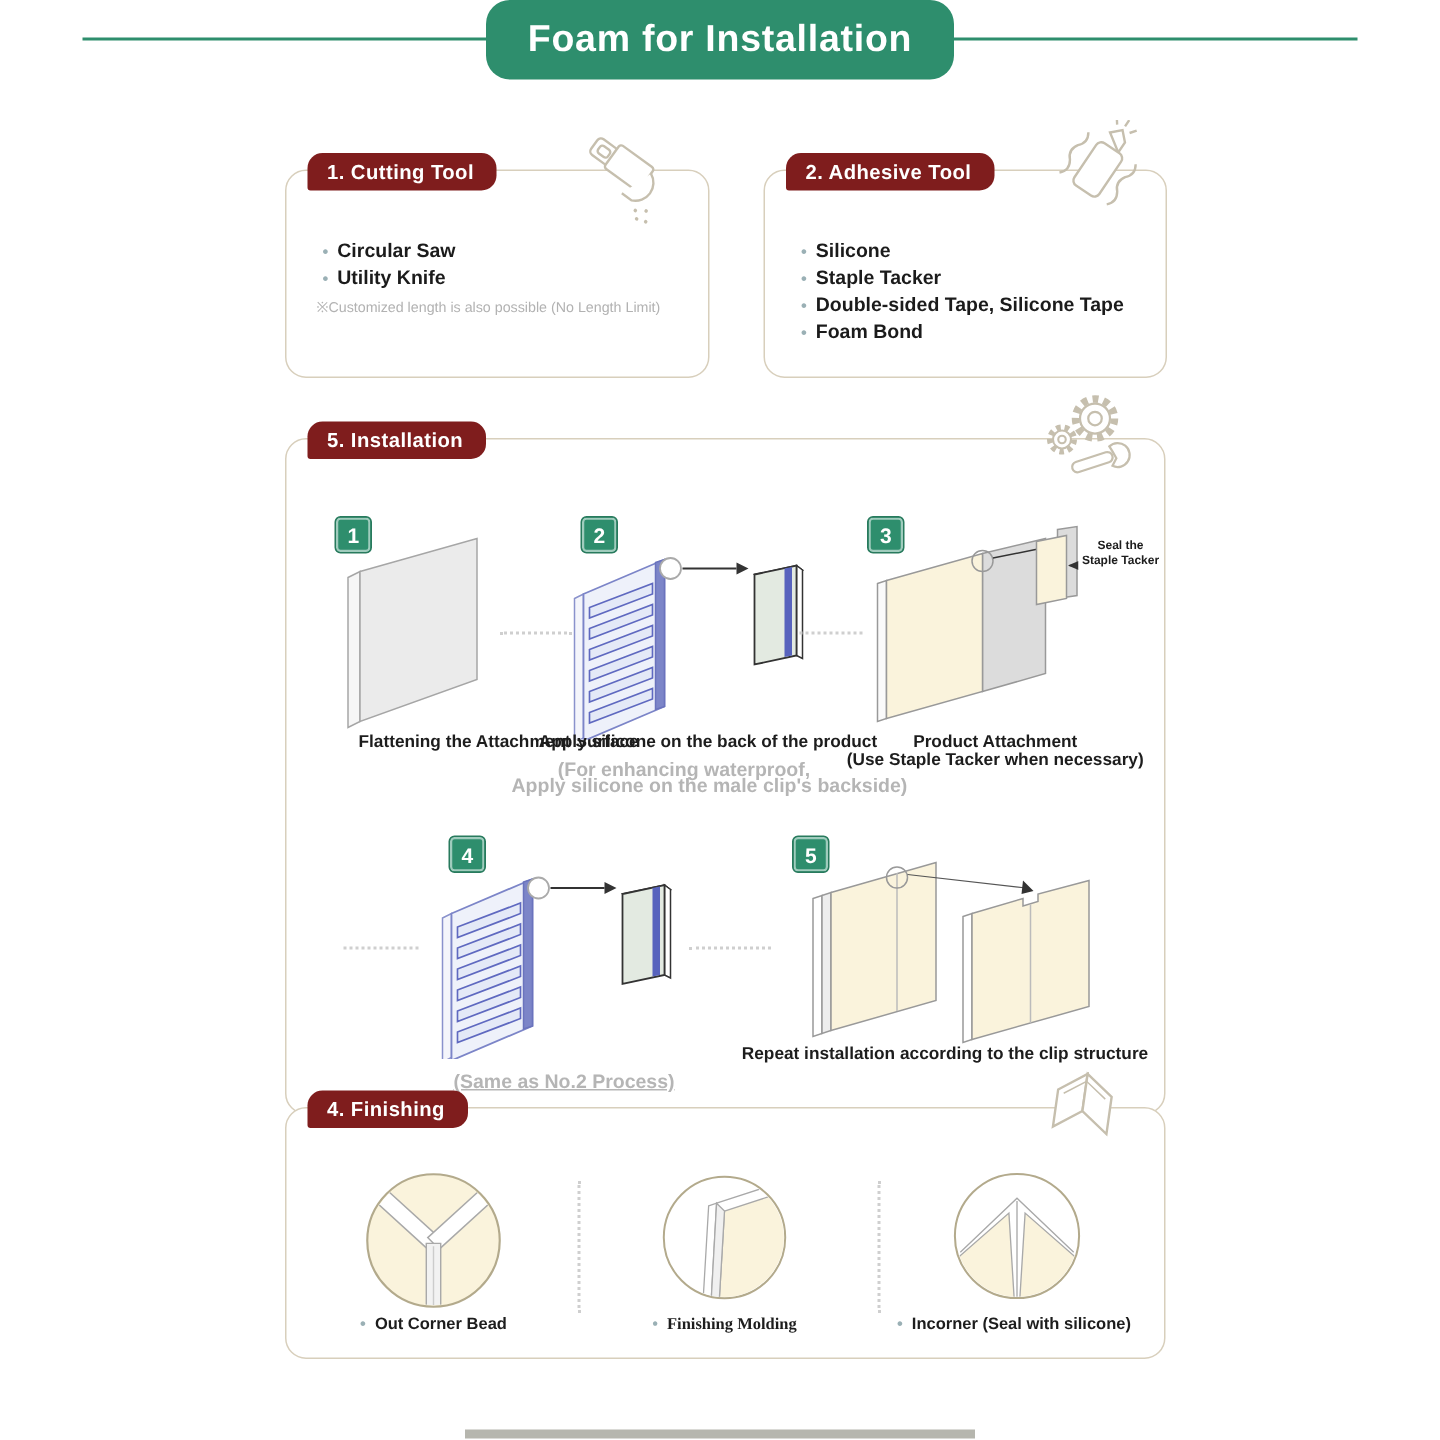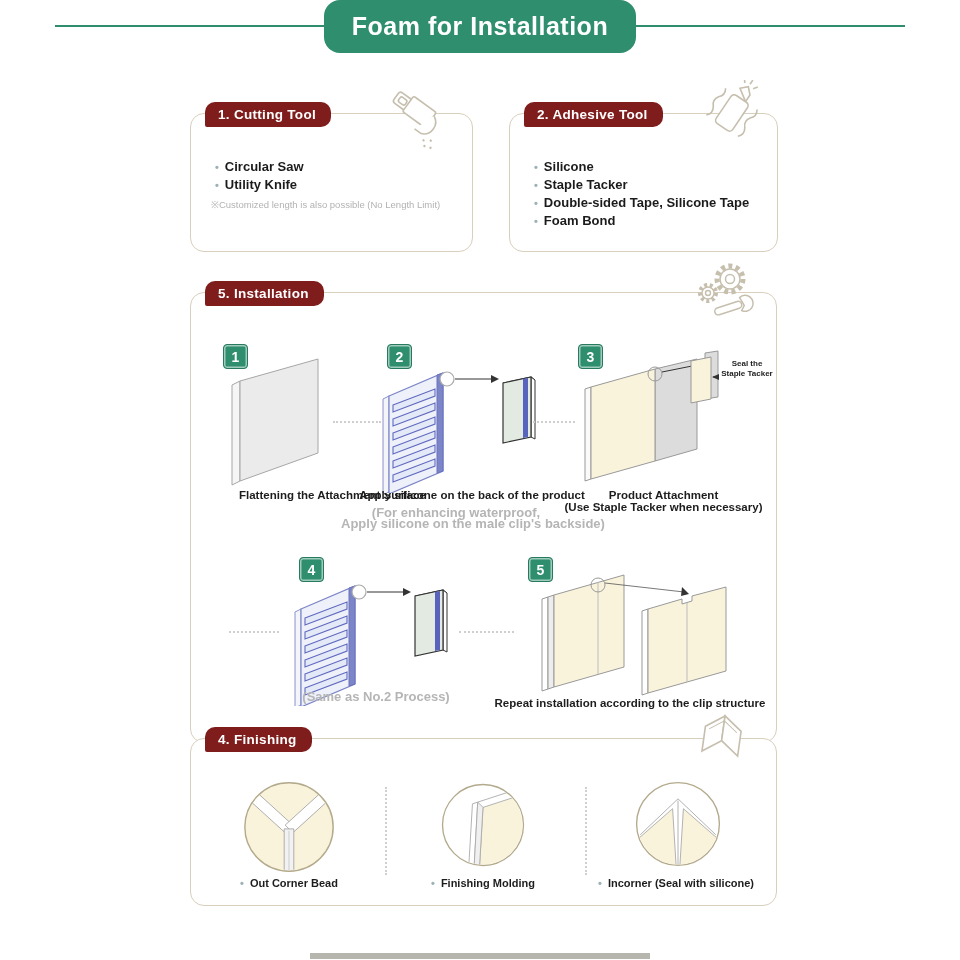--- a/index.html
+++ b/index.html
@@ -183,21 +183,21 @@
         <circle cx="68" cy="26" r="7" fill="#fff" stroke="#aaa" stroke-width="1.2"></circle>
         <line x1="76" y1="26" x2="112" y2="26" stroke="#333" stroke-width="1.2"></line>
         <polygon points="112,22 120,26 112,30" fill="#333"></polygon>
         <polygon points="124,30 152,24 156,27 128,33" fill="#fff" stroke="#333" stroke-width="1"></polygon>
         <polygon points="152,24 156,27 156,86 152,84" fill="#fff" stroke="#333" stroke-width="1"></polygon>
         <polygon points="124,30 152,24 152,84 124,90" fill="#e3eae1" stroke="#333" stroke-width="1.2"></polygon>
         <polygon points="144,26 149,25 149,84 144,85" fill="#5863bd"></polygon>
       </svg>
     </div>
     <div class="dotline" style="left:268px;top:338px;width:55px;"></div>
-    <div class="sub" style="left:30px;top:396px;width:310px;">(Same as No.2 Process)</div>
+    <div class="sub" style="left:30px;top:420px;width:310px;text-decoration:underline;">(Same as No.2 Process)</div>
 
     <div class="badge" style="left:337px;top:264px;">5</div>
     <div class="icon" style="left:345px;top:268px;">
       <svg width="200" height="135" viewBox="0 0 200 135">
         <polygon points="6,38 12,36 12,128 6,130" fill="#fff" stroke="#999" stroke-width="1"></polygon>
         <polygon points="12,36 18,34 18,126 12,128" fill="#ededed" stroke="#999" stroke-width="1"></polygon>
         <polygon points="18,34 88,14 88,106 18,126" fill="#faf3dc" stroke="#999" stroke-width="1"></polygon>
         <line x1="62" y1="21" x2="62" y2="113" stroke="#bbb" stroke-width="1"></line>
         <circle cx="62" cy="24" r="7" fill="none" stroke="#999" stroke-width="1"></circle>
         <line x1="69" y1="22" x2="148" y2="31" stroke="#555" stroke-width="0.8"></line>
@@ -271,21 +271,21 @@
           <polygon points="96,68 56,33 52,98 96,98" fill="#faf3dc" stroke="#a9a9a9" stroke-width="1"></polygon>
           <polyline points="8,62 50,22 92,62" fill="none" stroke="#a9a9a9" stroke-width="1"></polyline>
           <line x1="50" y1="24" x2="50" y2="98" stroke="#a9a9a9" stroke-width="1"></line>
         </g>
       </svg>
     </div>
 
     <div class="flabel" style="left:18px;top:138px;width:160px;">
       <span class="dot">•</span><span>Out Corner Bead</span>
     </div>
-    <div class="flabel" style="left:213px;top:138px;width:158px;">
+    <div class="flabel" style="left:213px;top:138px;width:158px;font-family:Liberation Serif, serif;">
       <span class="dot">•</span><span>Finishing Molding</span>
     </div>
     <div class="flabel" style="left:385px;top:138px;width:200px;">
       <span class="dot">•</span><span>Incorner (Seal with silicone)</span>
     </div>
   </div>
 
   <div class="botbar"></div>
 </div>
 

